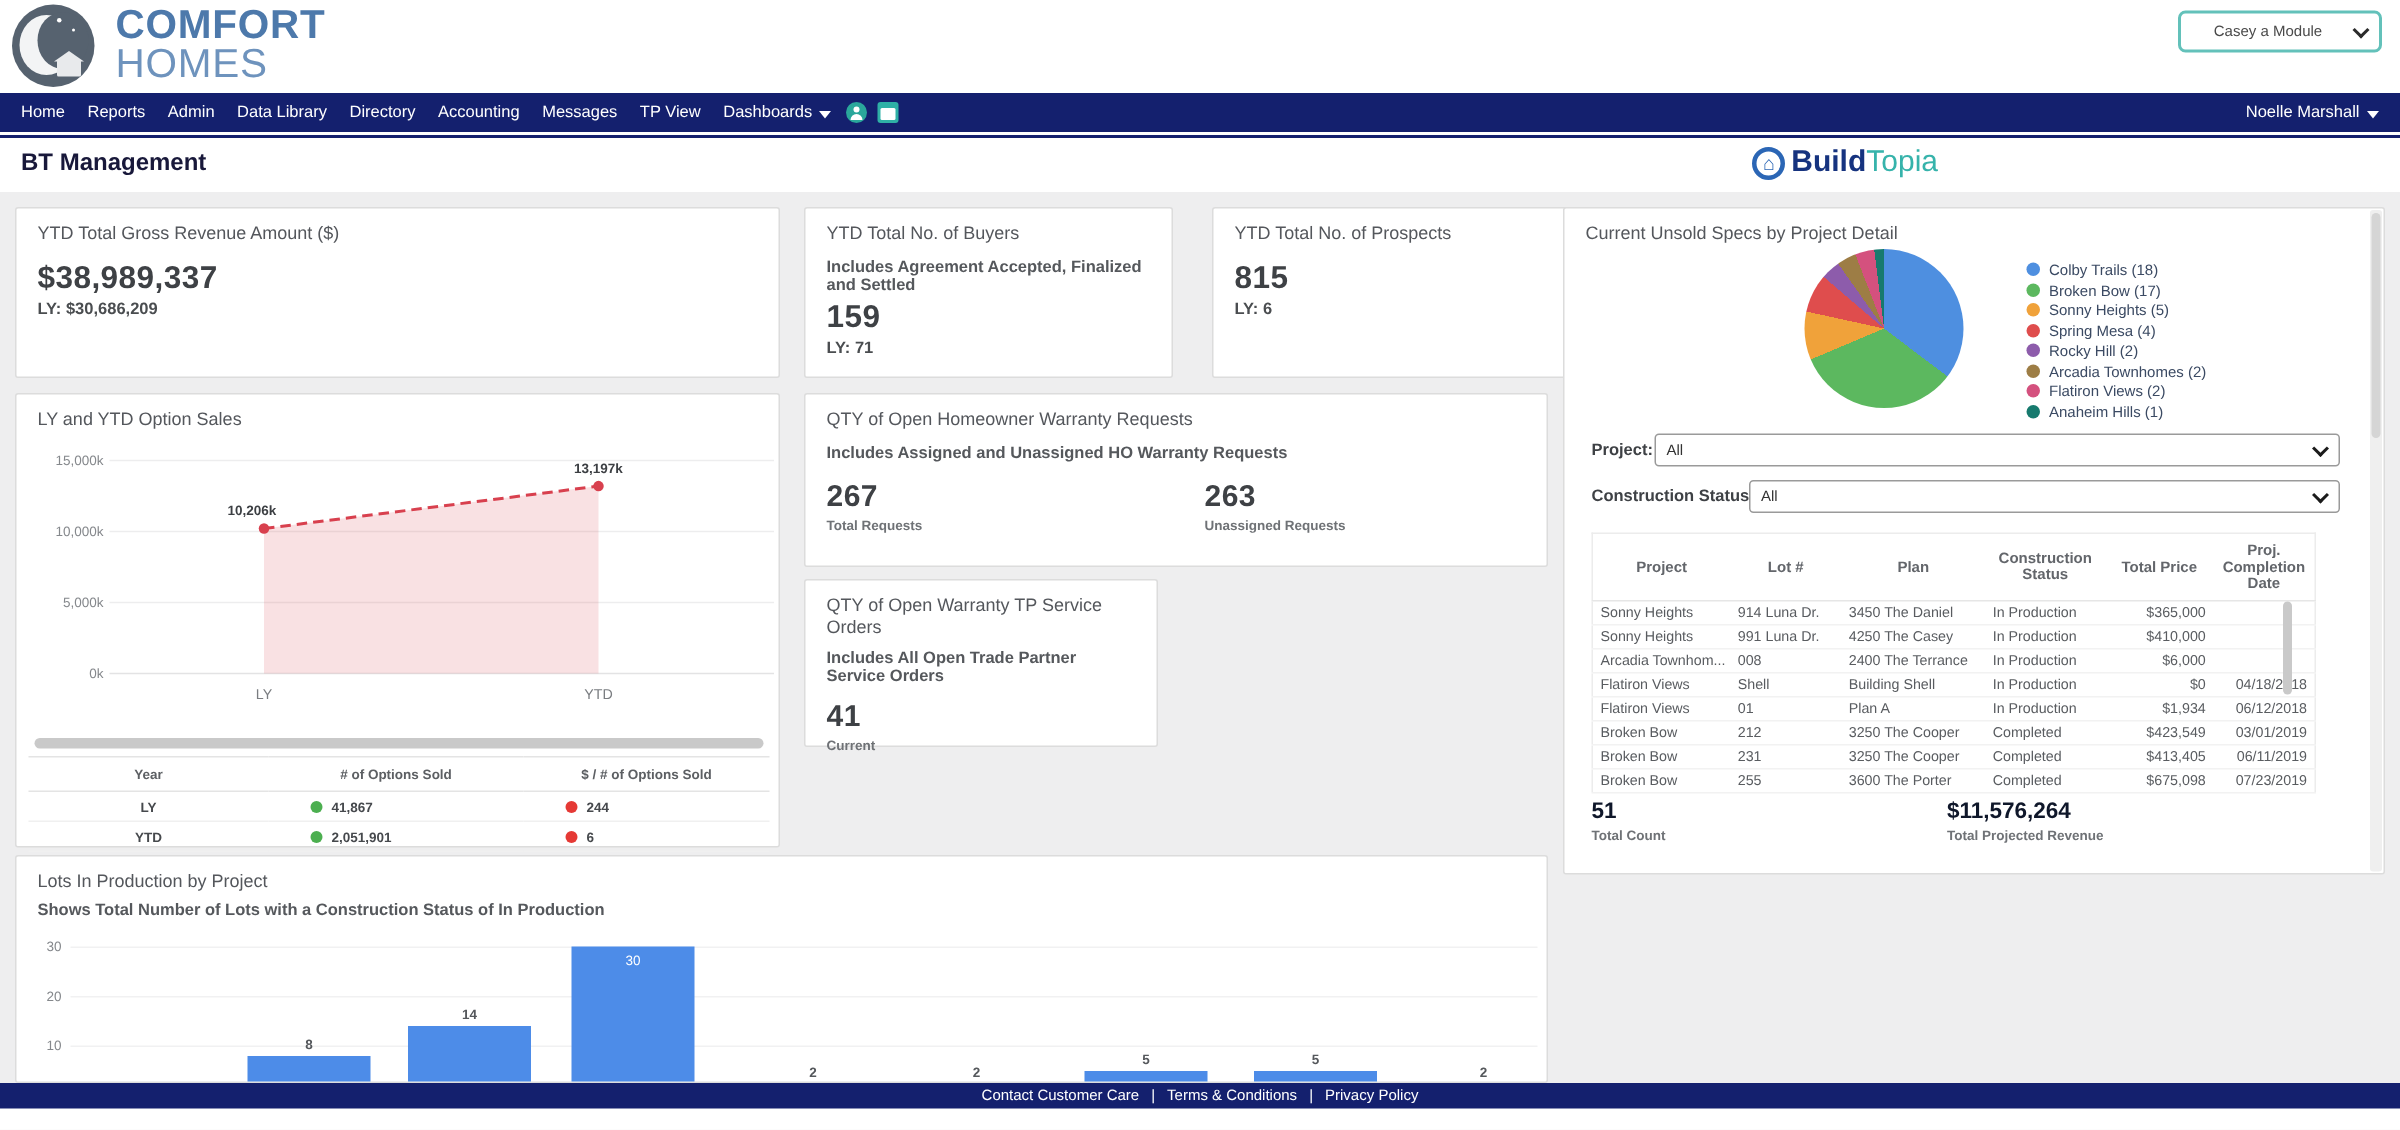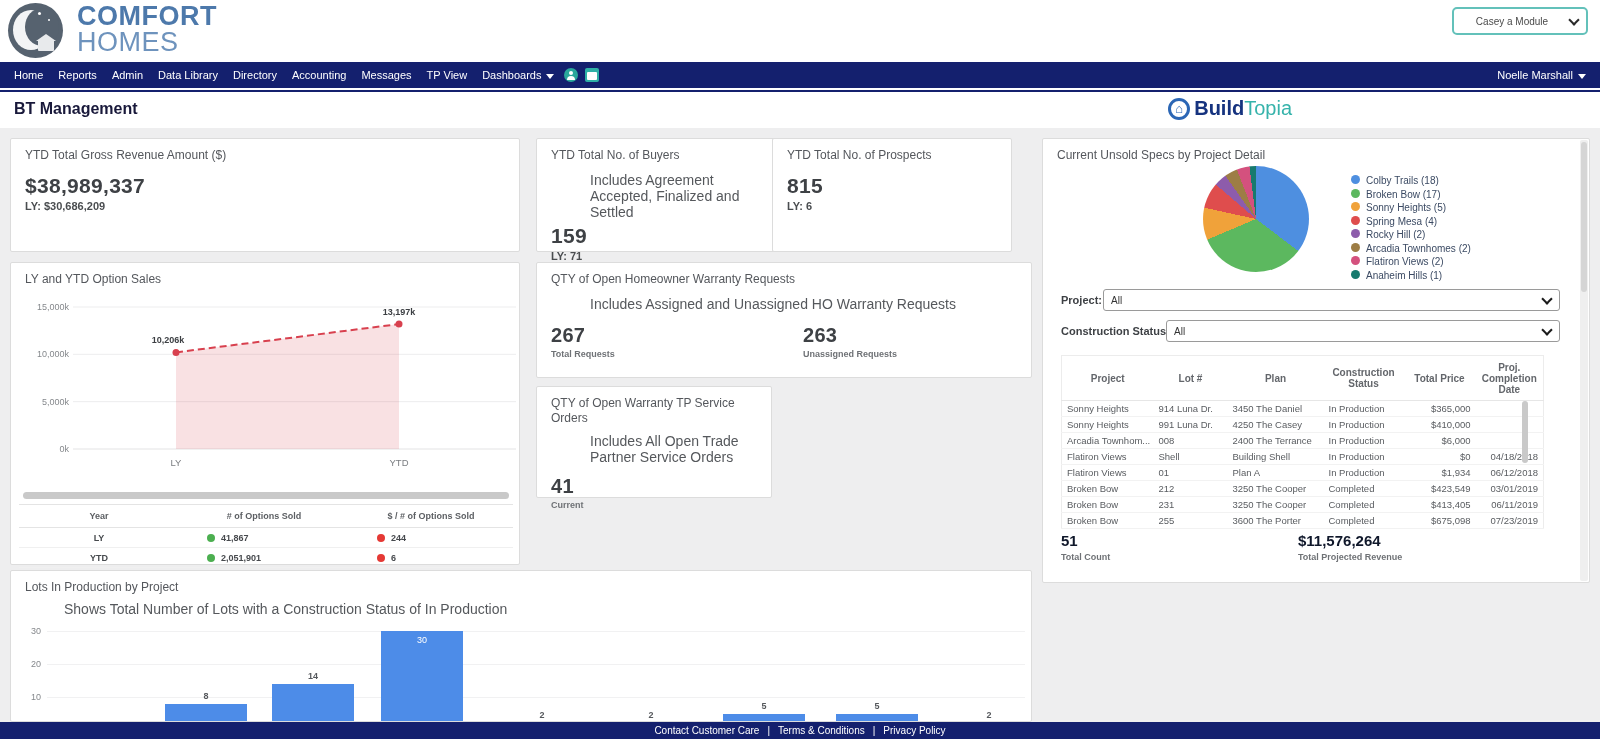--- a/index.html
+++ b/index.html
@@ -43,28 +43,28 @@
   .brand{position:absolute;right:14px;top:5px;display:flex;align-items:center;}
   .brand-icon{width:22px;height:22px;border-radius:50%;border:3px solid #2b66b5;box-sizing:border-box;color:#2b66b5;font-size:13px;line-height:16px;text-align:center;font-weight:bold;margin-right:4px;}
   .brand-build{font-size:20px;font-weight:bold;color:#16337f;}
   .brand-topia{font-size:20px;color:#36b3ab;}
 
   .content-bg{position:absolute;top:128px;left:0;width:1600px;height:594px;background:#eeeeef;}
 
   
   .card{position:absolute;background:#fff;border:1px solid #dcdcdc;border-radius:2px;box-sizing:border-box;}
   .card-title{padding:9px 14px 0 14px;font-size:12px;color:#54575c;}
-  .card-sub{padding:10px 14px 0 14px;font-size:14px;font-weight:normal;color:#55585c;margin-left:39px;}
+  .card-sub{padding:10px 14px 0 14px;font-size:11px;font-weight:bold;color:#55585c;}
   .kpi-value{padding:12px 14px 0 14px;font-size:21px;font-weight:bold;color:#3e4145;letter-spacing:.3px;}
   .kpi-ly{padding:2px 14px 0 14px;font-size:11px;font-weight:bold;color:#4a4d50;}
   .metric-label{padding:2px 14px 0 14px;font-size:9px;font-weight:bold;color:#6f7276;}
 
   #card-revenue{left:10px;top:138px;width:510px;height:114px;}
   #card-buyers{left:536px;top:138px;width:246px;height:114px;}
-  #card-prospects{left:772px;top:138px;width:240px;height:114px;}
+  #card-prospects{left:808px;top:138px;width:240px;height:114px;}
   #card-unsold{left:1042px;top:138px;width:548px;height:445px;}
   #card-options{left:10px;top:262px;width:510px;height:303px;}
   #card-warranty{left:536px;top:262px;width:496px;height:116px;}
   #card-tp{left:536px;top:386px;width:236px;height:112px;}
   #card-lots{left:10px;top:570px;width:1022px;height:152px;overflow:hidden;}
 
   .warranty-metrics{display:flex;margin-top:12px;}
   .warranty-metrics .m1{width:252px;}
 
   

